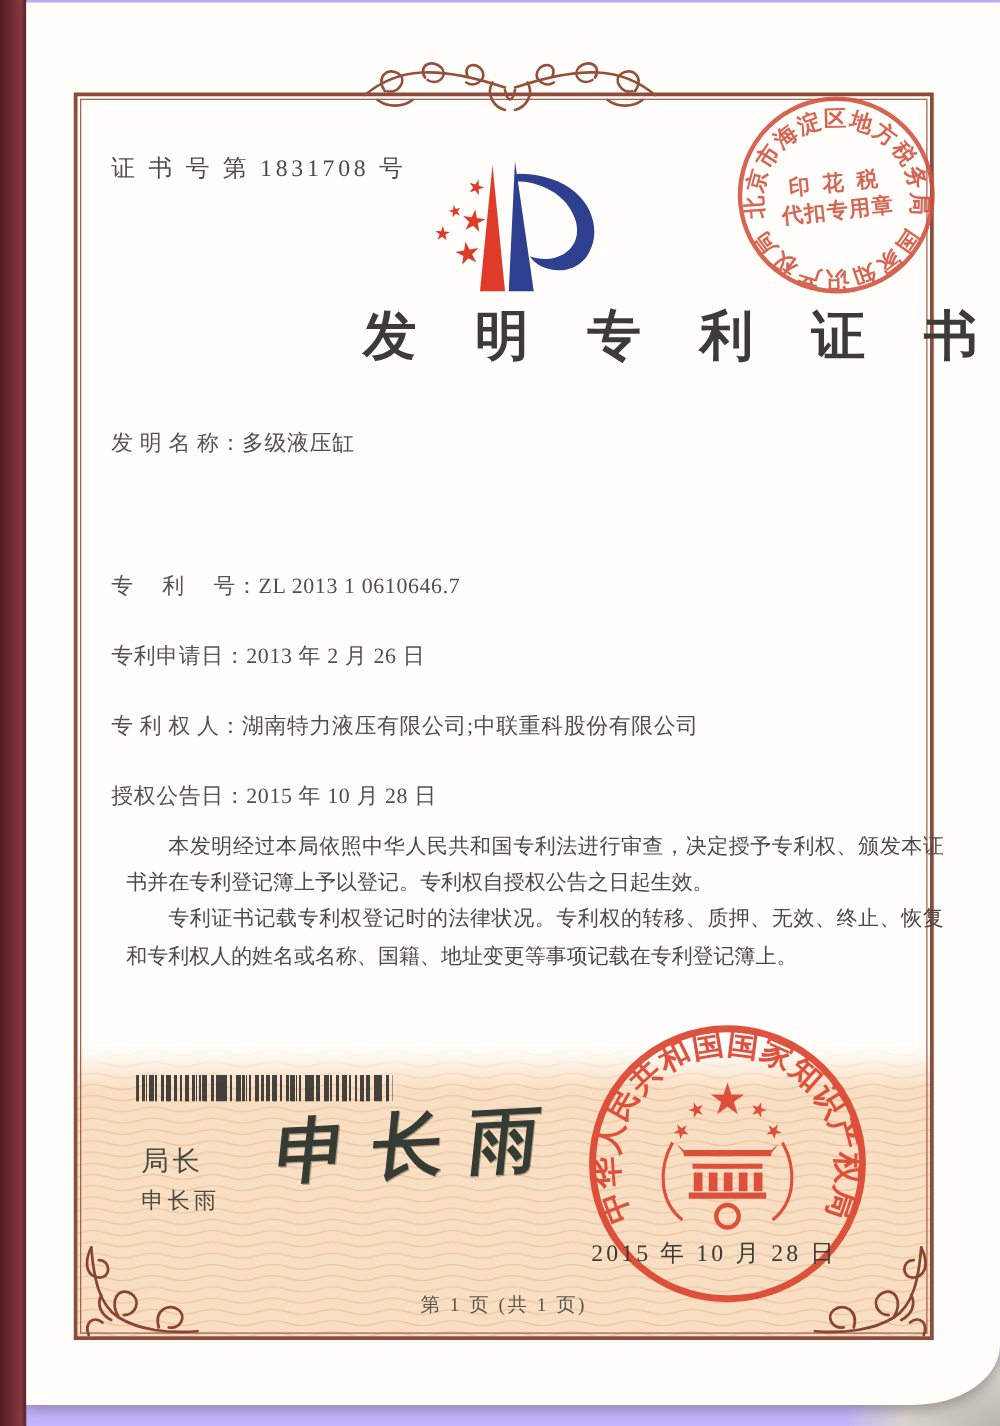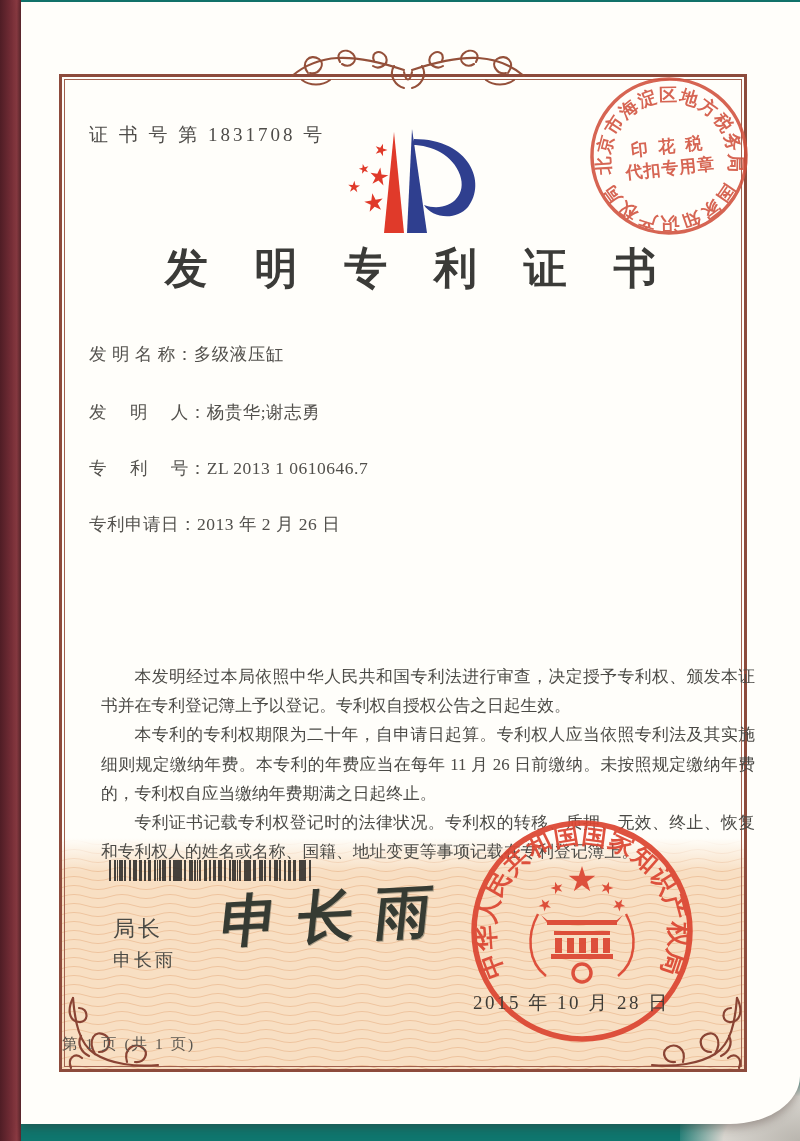--- a/index.html
+++ b/index.html
@@ -1,38 +1,38 @@
 <!DOCTYPE html>
 <html><head>
 <meta charset="utf-8">
 <style>
   * { margin:0; padding:0; box-sizing:border-box; }
   html,body { width:800px; height:1141px; background:#eceae6; overflow:hidden;
               font-family:"Liberation Serif","DejaVu Serif",serif; }
-  .scan { position:relative; width:800px; height:1141px; background:#0f766e; }
+  .scan { position:relative; width:800px; height:1141px; background:#c4b5fd; }
 
   .spine { position:absolute; left:0; top:0; width:21px; height:1141px;
            background:linear-gradient(90deg,#4f1d25 0%,#6e2a33 45%,#8a3a42 80%,#5c242c 100%); }
   .curl-shadow { position:absolute; right:0; bottom:0; width:120px; height:70px;
            background:radial-gradient(ellipse at 100% 100%, #b9b5ae 0%, #d8d5cf 45%, transparent 75%); }
 
   .page { position:absolute; left:21px; top:2px; width:779px; height:1122px;
           background:#fffefa; border-bottom-right-radius:70px 48px;
           box-shadow:0 4px 10px rgba(60,40,35,.35); }
 
   .frame { position:absolute; left:38px; top:72px; width:688px; height:998px;
            border:3px solid #8d4b3c; pointer-events:none; z-index:2; }
   .frame-inner { position:absolute; inset:2px; border:1px solid #a2604e; }
 
   .cert-no { position:absolute; left:68px; top:120px; font-size:19px; letter-spacing:3px;
              color:#4e4c49; z-index:3; }
 
   .logo { position:absolute; left:313px; top:126px; width:155px; height:114px; z-index:3; }
 
-  .title { position:absolute; left:0; top:238px; width:779px; text-align:center;
+  .title { position:absolute; left:0; top:238px; width:779px; text-align:right;
            font-size:43px; font-weight:bold; letter-spacing:18px; text-indent:18px;
            color:#3b3b38; z-index:3; }
 
   .row { position:absolute; left:68px; font-size:17.5px; color:#55534f; letter-spacing:.5px; z-index:3; white-space:nowrap; }
   .row .lab { color:#55534f; }
   .row .val { color:#514f4b;margin-top:31px; }
   .r0{top:340px}.r1{top:398px}.r2{top:454px}.r3{top:510px}.r4{top:566px}.r5{top:622px}
 
   .body-text { position:absolute; left:68px; top:660px; width:654px; z-index:3;
                font-size:16.8px; line-height:1.74; color:#4b4a46; text-align:justify;margin-left:12px; }
@@ -54,21 +54,21 @@
                     color:#4a4a45; z-index:3; }
 
   .signature { position:absolute; left:200px; top:876px; width:250px; font-size:57px; font-weight:bold;
                color:#363b33; letter-spacing:20px; transform:rotate(-3deg) skewX(-9deg);
                z-index:4; text-shadow:1px 1px 0 rgba(40,45,35,.35); }
 
   .seal { position:absolute; left:436px; top:804px; width:250px; height:250px; z-index:4; opacity:.93; }
   .issue-date { position:absolute; left:452px; top:988px; font-size:19px; letter-spacing:2.5px;
                 color:#3d3b36; z-index:5; white-space:nowrap; }
 
-  .page-info { position:absolute; left:41px; top:1032px; width:682px; text-align:left;
+  .page-info { position:absolute; left:41px; top:1032px; width:682px; text-align:center;
                font-size:15.5px; letter-spacing:2px; color:#5a564f; z-index:3; }
 
   .tax-stamp { position:absolute; left:558px; top:64px; width:180px; height:180px; z-index:5;
                transform:rotate(-6deg); opacity:.88; }
 
   .ornament-top { position:absolute; left:267px; top:44px; width:240px; height:60px; z-index:3; }
   .flourish { position:absolute; width:96px; height:76px; z-index:3; }
   .fl-left  { left:44px;  top:994px; }
   .fl-right { left:628px; top:994px; transform:scaleX(-1); }
 </style>
@@ -136,33 +136,35 @@
       </text>
       <text x="90" y="86" text-anchor="middle" fill="#d1503c" font-size="17" font-weight="bold" letter-spacing="3">印 花 税</text>
       <text x="90" y="108" text-anchor="middle" fill="#d1503c" font-size="17" font-weight="bold" letter-spacing="1">代扣专用章</text>
     </svg>
 
     <div class="title">发 明 专 利 证 书</div>
 
     <div class="row r0">
       <span class="lab">发 明 名 称：</span><span class="val">多级液压缸</span>
     </div>
-    <div class="row r1">
-      <span class="lab">发　 明　 人：</span><span class="val">杨贵华;谢志勇</span>
-    </div>
     <div class="row r2">
       <span class="lab">专　 利　 号：</span><span class="val">ZL 2013 1 0610646.7</span>
     </div>
     <div class="row r3">
       <span class="lab">专利申请日：</span><span class="val">2013 年 2 月 26 日</span>
     </div>
+    <div class="row r4">
+      <span class="lab">专 利 权 人：</span><span class="val">湖南特力液压有限公司;中联重科股份有限公司</span>
+    </div>
+    <div class="row r5">
+      <span class="lab">授权公告日：</span><span class="val">2015 年 10 月 28 日</span>
+    </div>
 
     <div class="body-text">
       <p>本发明经过本局依照中华人民共和国专利法进行审查，决定授予专利权、颁发本证书并在专利登记簿上予以登记。专利权自授权公告之日起生效。</p>
-      <p>本专利的专利权期限为二十年，自申请日起算。专利权人应当依照专利法及其实施细则规定缴纳年费。本专利的年费应当在每年 11 月 26 日前缴纳。未按照规定缴纳年费的，专利权自应当缴纳年费期满之日起终止。</p>
       <p>专利证书记载专利权登记时的法律状况。专利权的转移、质押、无效、终止、恢复和专利权人的姓名或名称、国籍、地址变更等事项记载在专利登记簿上。</p>
     </div>
 
     <div class="band">
       <svg width="100%" height="100%" preserveAspectRatio="none">
         <defs>
           <pattern id="wv" width="48" height="9" patternUnits="userSpaceOnUse">
             <path d="M0,4.5 Q12,0.5 24,4.5 T48,4.5" fill="none" stroke="#ecbd95" stroke-width="1"></path>
           </pattern>
         </defs>

